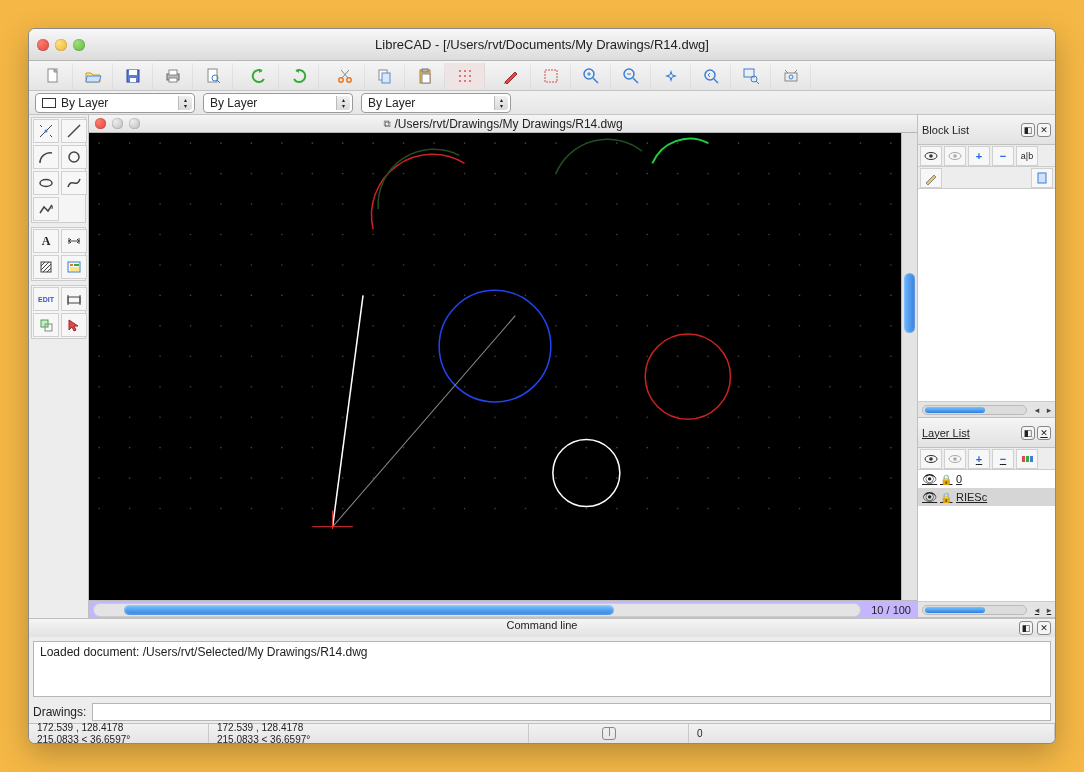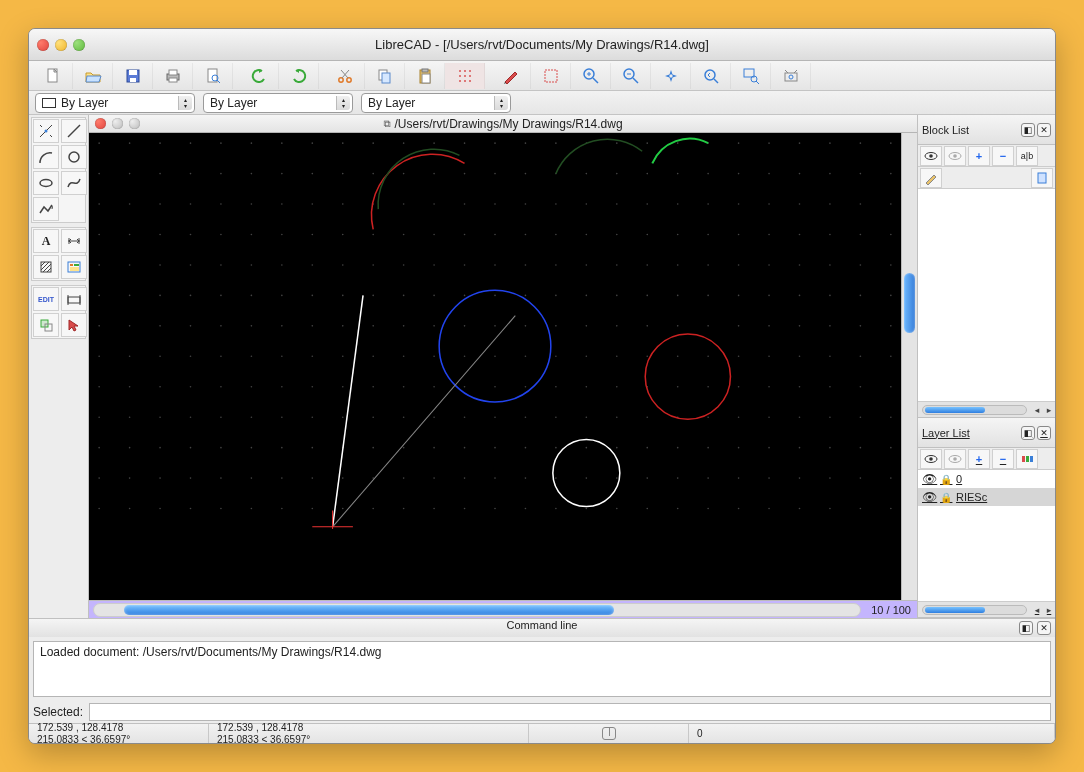--- a/index.html
+++ b/index.html
@@ -937,23 +937,23 @@
   </div>
 
   <div class="cmd-panel">
     <div class="cmd-head">
       <span>Command line</span>
       <div class="rbtns">
         <span class="head-btn">◧</span>
         <span class="head-btn">✕</span>
       </div>
     </div>
-    <div class="cmd-history">Loaded document: /Users/rvt/Documents/My Drawings/R14.dwg</div>
+    <div class="cmd-history">Loaded document: /Users/rvt/Selected/My Drawings/R14.dwg</div>
     <div class="cmd-input-row">
-      <span class="cmd-label">Selected:</span>
+      <span class="cmd-label">Drawings:</span>
       <input class="cmd-input" value="" style="">
     </div>
   </div>
 
   <div class="statusbar">
     <div class="statcell" style="width:180px">
       <span>172.539 , 128.4178</span>
       <span>215.0833 &lt; 36.6597°</span>
     </div>
     <div class="statcell" style="width:320px">

